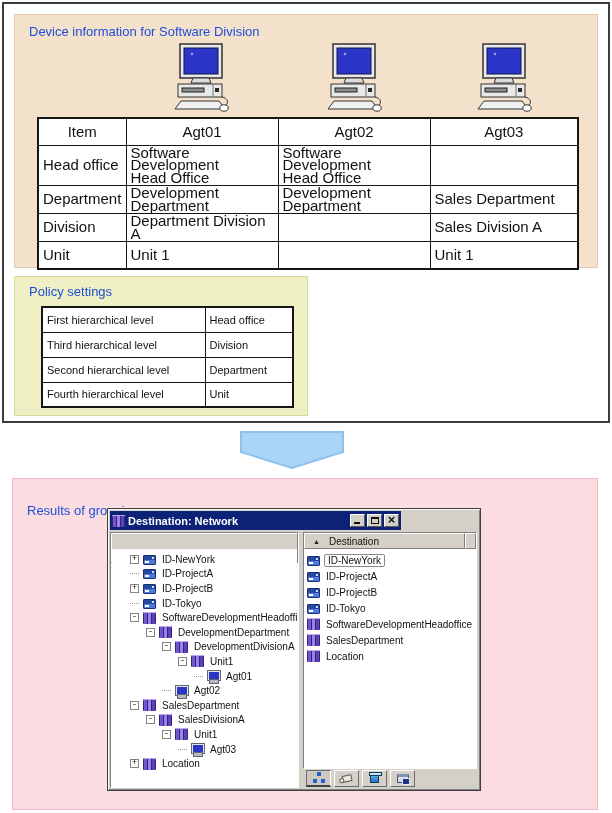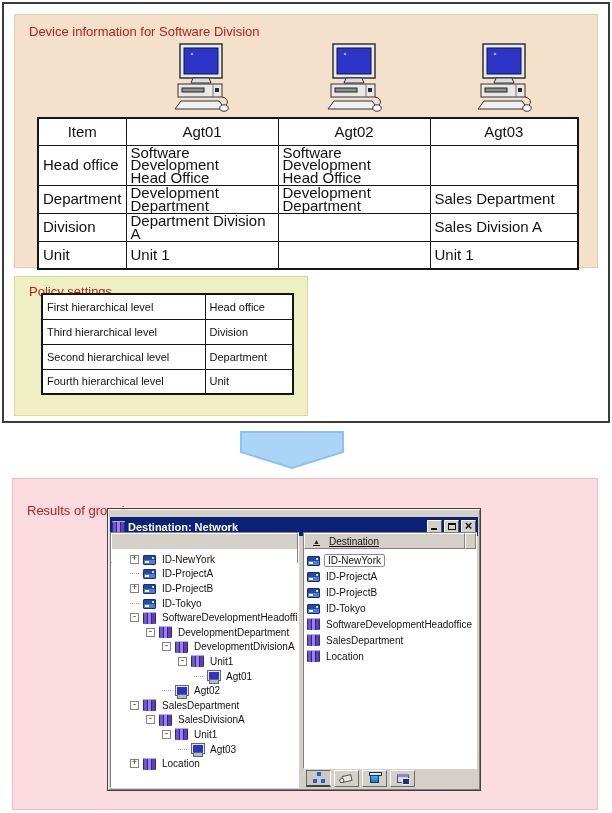--- a/index.html
+++ b/index.html
@@ -3,58 +3,58 @@
 <meta charset="utf-8">
 <style>
   * { box-sizing: border-box; margin: 0; padding: 0; }
   html,body { background:#fff; }
   body { width:612px; height:813px; font-family:"Liberation Sans",sans-serif; color:#111; }
   .stage { position:relative; width:612px; height:813px; overflow:hidden; background:#fff; }
 
   
   .outer-box { position:absolute; left:2px; top:2px; width:608px; height:421px; border:2px solid #3c3c3c; background:#fff; }
   .device-box { position:absolute; left:10px; top:10px; width:584px; height:254px; background:#f4e1cb; border:1px solid #e2cbae; }
-  .section-title { position:absolute; font-size:13px; color:#b91c1c; white-space:nowrap; }
+  .section-title { position:absolute; font-size:13px; color:#1d4ed8; white-space:nowrap; }
   .device-title { left:14px; top:9px; }
 
   .computer { position:absolute; top:28px; width:56px; height:72px; }
 
   
   .dtable { position:absolute; left:22px; top:102px; border-collapse:collapse; table-layout:fixed; background:#fff; border:2px solid #151515; }
   .dtable td, .dtable th { border:1px solid #151515; font-size:15px; line-height:12.5px; font-weight:normal; padding:1px 4px; vertical-align:middle; overflow:hidden; white-space:pre-line; text-align:left; }
   .dtable th { text-align:center; }
   .dtable tr { height:27px; }
 
   
   .policy-box { position:absolute; left:10px; top:272px; width:294px; height:140px; background:#eef0c4; border:1px solid #d9da97;text-decoration:underline; }
   .policy-title { left:14px; top:7px; }
-  .ptable { position:absolute; left:26px; top:16px; border-collapse:collapse; table-layout:fixed; background:#fff; border:2px solid #151515; }
+  .ptable { position:absolute; left:26px; top:29px; border-collapse:collapse; table-layout:fixed; background:#fff; border:2px solid #151515; }
   .ptable td { border:1px solid #151515; font-size:11px; padding:1px 4px; white-space:nowrap; overflow:hidden; }
   .ptable tr { height:25px; }
 
   
   .big-arrow { position:absolute; left:240px; top:431px; width:104px; height:39px; }
 
   
   .results-box { position:absolute; left:12px; top:478px; width:586px; height:332px; background:#fbdce1; border:1px solid #f3b9c4; }
   .results-title { left:14px; top:24px; }
 
   
   .win { position:absolute; left:94px; top:29px; width:374px; height:283px; background:#d4d0c8; border:1px solid #404040; box-shadow: inset 1px 1px 0 #f5f4f0, inset -1px -1px 0 #808080; }
-  .titlebar { position:absolute; left:2px; top:8px; width:368px; height:19px; background:#0c2277; display:flex; align-items:center; padding:0 2px; }
+  .titlebar { position:absolute; left:2px; top:2px; width:291px; height:19px; background:#0c2277; display:flex; align-items:center; padding:0 2px; }
   .wtitle { color:#fff; font-size:11px; font-weight:bold; margin-left:3px; flex:1; white-space:nowrap; overflow:hidden; }
   .wbtns { display:flex; gap:2px; }
   .wbtn { width:15px; height:13px; background:#d4d0c8; border:1px solid; border-color:#fff #5a5a5a #5a5a5a #fff; position:relative; }
   .g-min { position:absolute; left:3px; bottom:2px; width:6px; height:2px; background:#111; }
   .g-max { position:absolute; left:3px; top:2px; width:8px; height:7px; border:1px solid #111; border-top-width:2px; }
   .g-close::before { content:"×"; position:absolute; left:0; top:-3px; width:13px; text-align:center; font-size:13px; font-weight:bold; color:#111; line-height:16px; }
 
   .pane { position:absolute; background:#fff; border:1px solid; border-color:#808080 #fff #fff #808080; }
   .pane-left { left:2px; top:23px; width:189px; height:256px; }
-  .pane-right { left:195px; top:23px; width:174px; height:237px;text-decoration:underline; }
+  .pane-right { left:195px; top:23px; width:174px; height:237px; }
   .pane-header { height:15px; background:#d4d0c8; border:1px solid; border-color:#fff #808080 #808080 #fff; font-size:10px; line-height:12px; padding:14px 3px; color:#111; white-space:nowrap; }
   .lv-headerbar { display:flex; height:16px; }
   .lv-header { flex:1; background:#d4d0c8; border:1px solid; border-color:#fff #808080 #808080 #fff; font-size:10px; display:flex; align-items:center; padding-left:8px; gap:9px; white-space:nowrap; }
   .lv-end { width:11px; background:#d4d0c8; border:1px solid; border-color:#fff #808080 #808080 #fff; }
   .sort { font-size:7px; line-height:7px; color:#222; }
 
   .tree { position:absolute; left:1px; top:16px; right:1px; bottom:1px; background:#fff; padding-top:3px; overflow:hidden; }
   .trow { display:flex; align-items:center; height:14.6px; font-size:10px; white-space:nowrap; }
   .d0 { padding-left:3px; } .d1 { padding-left:18px; } .d2 { padding-left:34px; }
   .d3 { padding-left:50px; } .d4 { padding-left:66px; } .d5 { padding-left:82px; }

